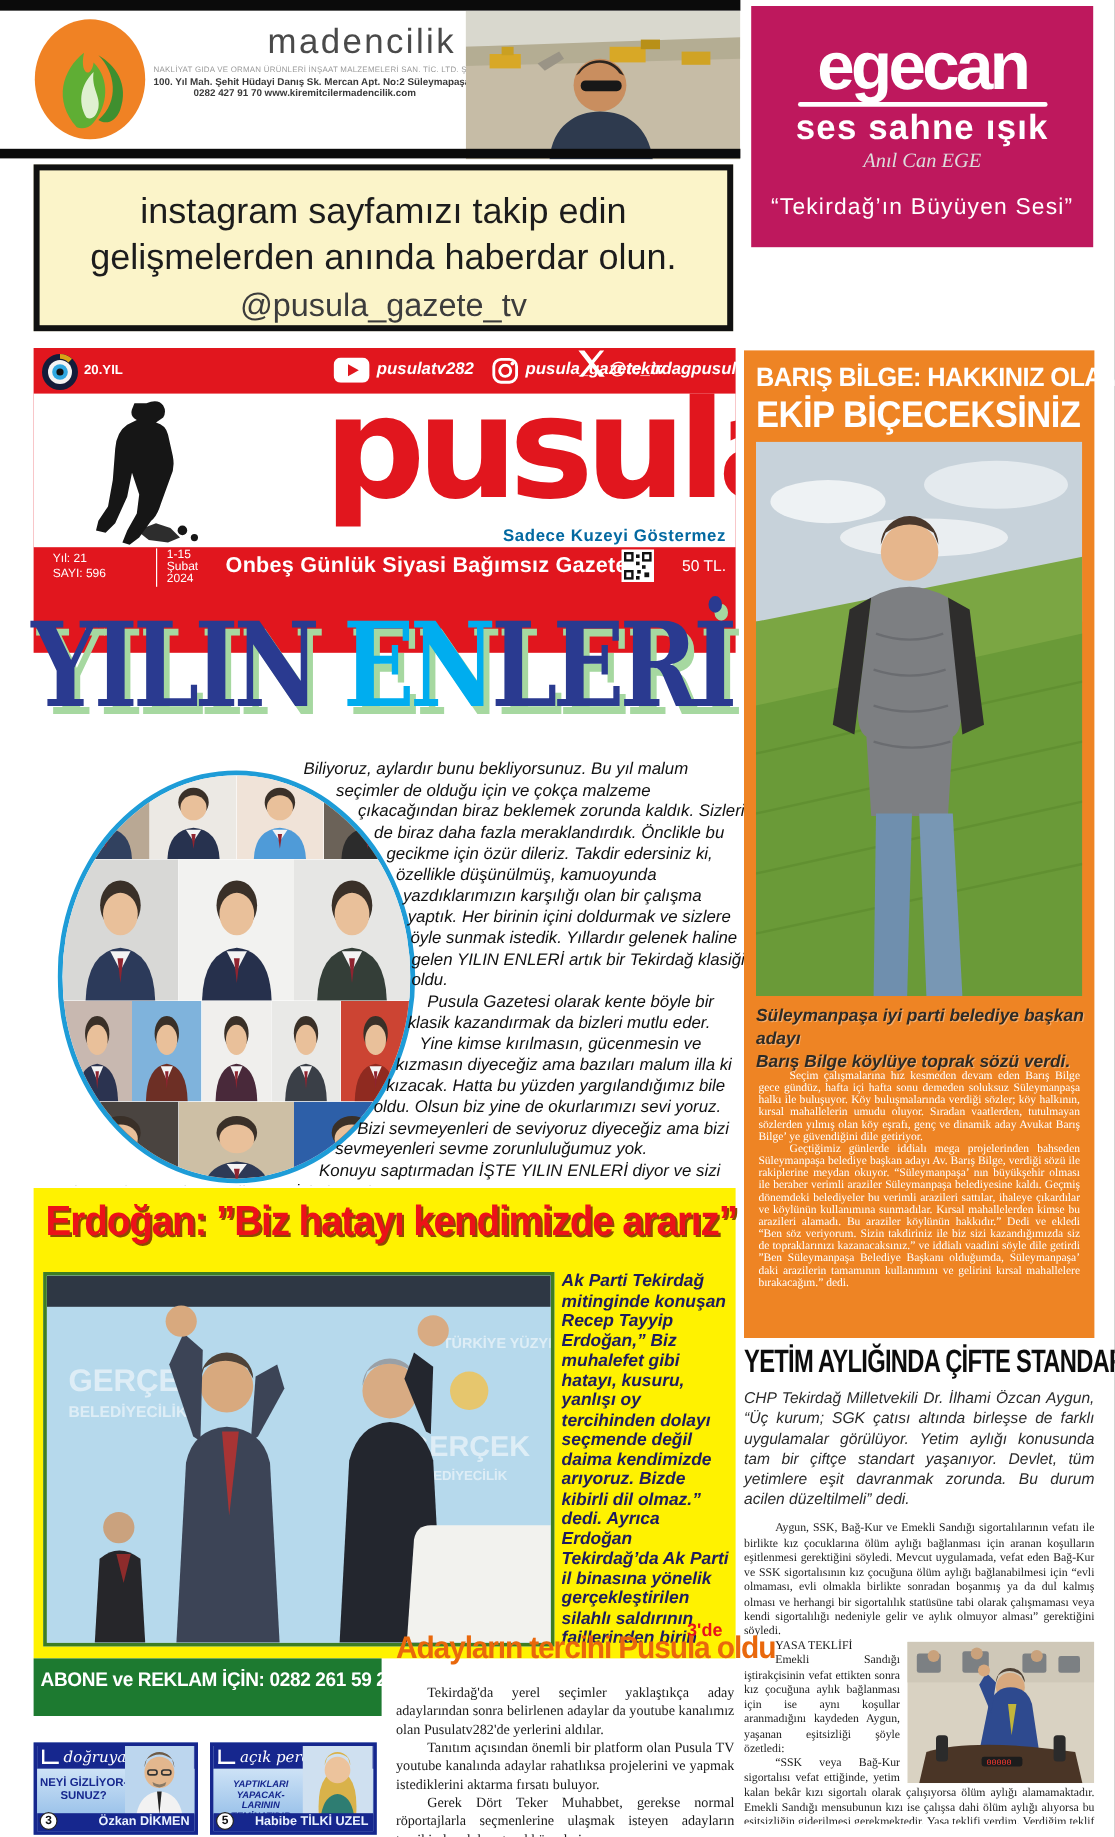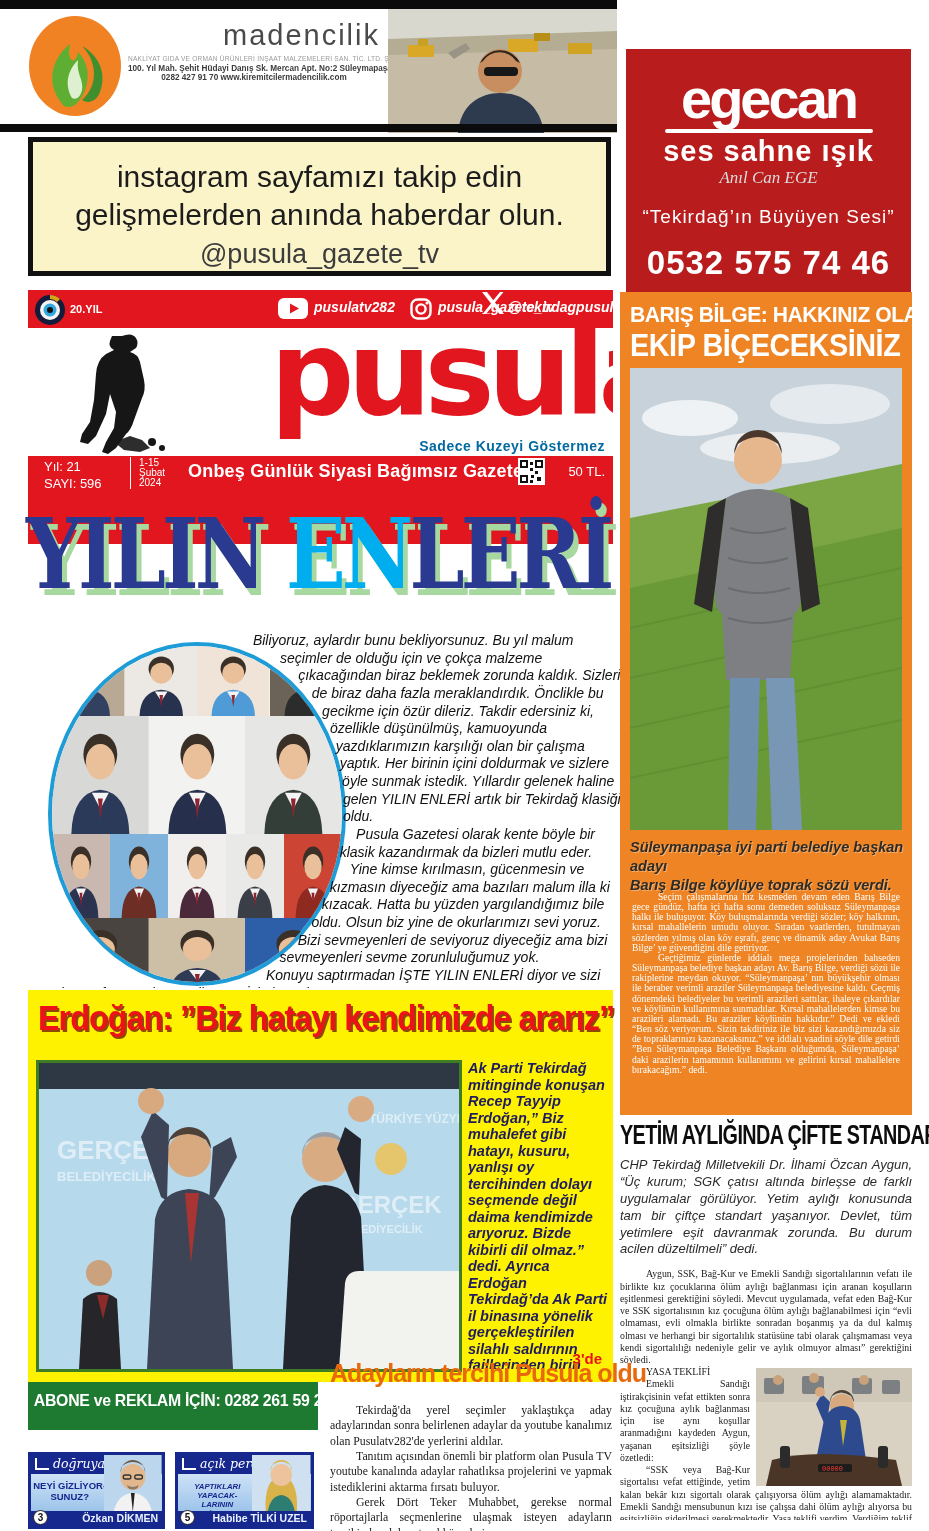--- a/index.html
+++ b/index.html
@@ -16,21 +16,21 @@
   #kir-bottombar{left:0;top:124px;width:617px;height:8px;background:#0b0b0b;}
   #kir-logo{left:26px;top:5px;width:98px;height:104px;}
   #kir-text{left:128px;top:14px;width:252px;}
   #kir-brand{font-size:36px;font-weight:bold;color:#f07b28;letter-spacing:-1px;line-height:1;}
   #kir-brand2{font-size:29px;color:#4a4a4a;letter-spacing:2px;text-align:right;line-height:1;margin-top:-2px;}
   #kir-l1{font-size:6.6px;color:#9a9a9a;margin-top:5px;letter-spacing:.2px;white-space:nowrap;}
   #kir-l2{font-size:8.2px;color:#3b3b3b;font-weight:bold;margin-top:2px;white-space:nowrap;}
   #kir-l3{font-size:8.2px;color:#3b3b3b;font-weight:bold;text-align:center;}
   #kir-photo{left:388px;top:0;width:229px;height:124px;overflow:hidden;}
 
-  #egecan-ad{left:626px;top:5px;width:285px;height:266px;background:#b91c1c;color:#fff;text-align:center;margin-top:44px;}
+  #egecan-ad{left:626px;top:5px;width:285px;height:201px;background:#be185d;color:#fff;text-align:center;}
   #eg-brand{font-size:56px;font-weight:bold;letter-spacing:-3px;line-height:1;margin-top:22px;}
   #eg-rule{width:208px;height:4px;background:#fff;margin:2px auto 4px auto;border-radius:2px;}
   #eg-sub{font-size:29px;font-weight:bold;letter-spacing:1px;line-height:1;}
   #eg-person{font-family:"Liberation Serif",serif;font-style:italic;font-weight:300;font-size:17px;color:#ddd;margin-top:2px;}
   #eg-slogan{font-size:19px;margin-top:18px;letter-spacing:1px;}
   #eg-phone{font-size:33px;font-weight:bold;margin-top:16px;letter-spacing:1px;}
   .eg-addr{font-family:"Liberation Serif",serif;font-weight:bold;font-size:9px;line-height:1.35;}
   #eg-addrwrap{margin-top:10px;}
 
   
@@ -46,21 +46,21 @@
   #mh-eye{position:absolute;left:6px;top:4px;}
   #mh-20yil{position:absolute;left:42px;top:13px;color:#fff;font-size:11px;font-weight:bold;}
   .mh-social{position:absolute;top:9px;color:#fff;font-size:14px;font-style:italic;font-weight:bold;}
   .mh-icon{position:absolute;top:8px;}
   #mh-band{position:absolute;left:0;top:38px;width:100%;height:128px;background:#fff;overflow:hidden;}
   #mh-ataturk{position:absolute;left:28px;top:2px;}
   #mh-logo{position:absolute;left:242px;top:-16px;font-size:118px;font-weight:bold;color:#e1161e;
            letter-spacing:-7px;line-height:1.05;font-family:"DejaVu Sans",sans-serif;}
   #mh-tagline{position:absolute;right:8px;bottom:2px;font-size:14px;font-weight:bold;color:#0369a1;letter-spacing:.5px;}
   #mh-botbar{position:absolute;left:0;top:166px;width:100%;height:31px;color:#fff;}
-  #mh-year{position:absolute;left:16px;top:3px;font-size:13px;line-height:1.3;}
+  #mh-year{position:absolute;left:16px;top:3px;font-size:10px;line-height:1.3;}
   #mh-datewrap{position:absolute;left:102px;top:1px;font-size:10px;line-height:1.0;border-left:1px solid #fff;padding:1px 0 1px 8px;}
   #mh-desc{position:absolute;left:160px;top:5px;font-size:18px;font-weight:bold;letter-spacing:.2px;}
   #mh-qr{position:absolute;right:68px;top:2px;width:27px;height:27px;background:#fff;}
   #mh-price{position:absolute;right:8px;top:8px;font-size:13px;}
 
   
   #yilin{left:26px;top:505px;width:586px;height:118px;font-family:"DejaVu Serif",serif;font-weight:bold;
          font-size:80px;letter-spacing:-4px;white-space:nowrap;transform:scale(.98,1.22);transform-origin:top left;
          text-shadow:5px 6px 0 #a6d8a0;line-height:1;}
   .yilin-navy{color:#2a3a90;} .yilin-cyan{color:#00adef;}

